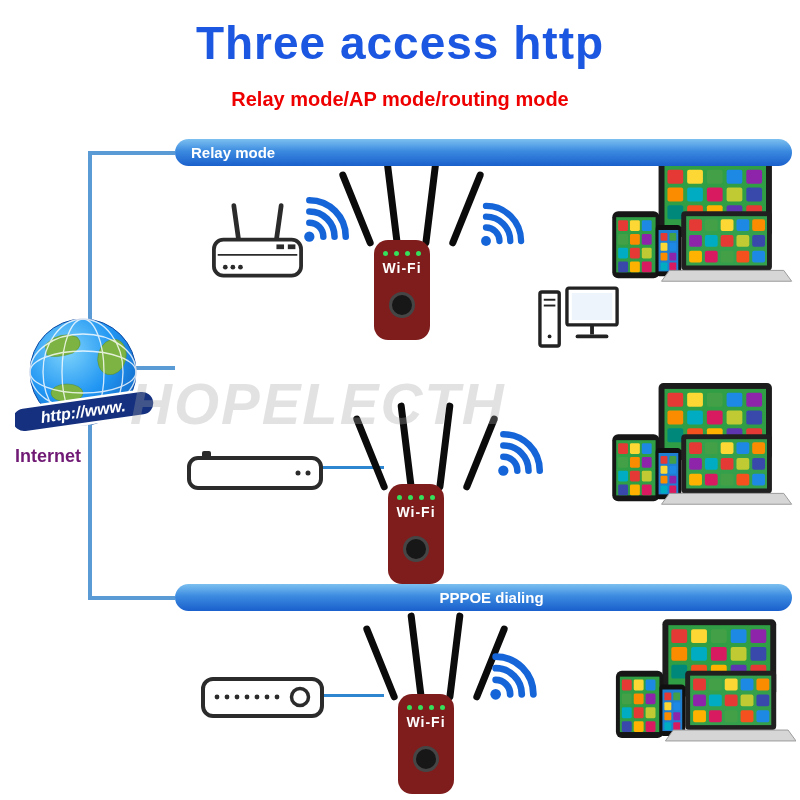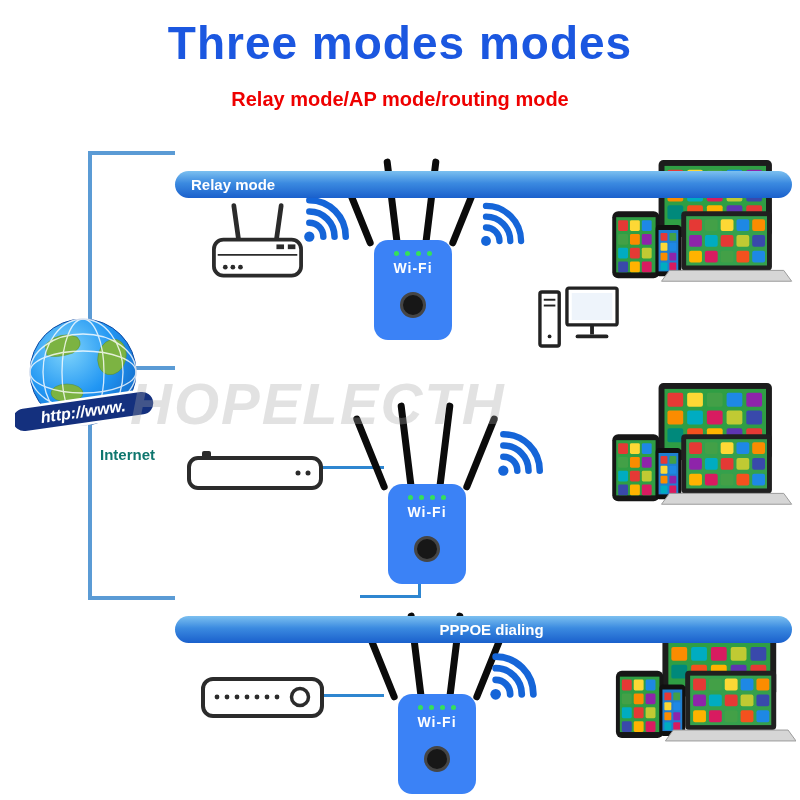--- a/index.html
+++ b/index.html
@@ -13,45 +13,45 @@
   .subtitle{left:0;right:0;top:88px;text-align:center;font-size:20px;font-weight:700;color:#ee0000;}
 
   
   .watermark{left:130px;top:370px;font-size:58px;font-weight:800;font-style:italic;
              color:rgba(165,165,165,0.32);letter-spacing:2px;z-index:6;pointer-events:none;white-space:nowrap;}
 
   
   .mode-bar{left:175px;width:617px;height:27px;border-radius:14px;z-index:4;
             background:linear-gradient(180deg,#7cc0f0 0%,#3b8ae0 45%,#1a60cc 100%);
             color:#fff;font-size:15px;font-weight:700;line-height:27px;padding-left:16px;
-            box-sizing:border-box;margin-top:32px;}
+            box-sizing:border-box;}
   #bar1{top:139px;} #bar2{top:354px;} #bar3{top:584px;text-align:center;}
 
   
   .spine,.branch,.wire{background:#5b9bd5;z-index:1;}
   .spine{left:88px;top:151px;width:4px;height:449px;}
   .branch{height:4px;}
   #br1{left:88px;top:151px;width:87px;}
   #br2{left:88px;top:366px;width:87px;}
   #br3{left:88px;top:596px;width:87px;}
   .wire{background:#2e86d0;z-index:2;}
 
   
   #globe{left:15px;top:315px;width:140px;height:130px;z-index:3;}
-  .internet-label{left:15px;top:446px;width:140px;text-align:right;font-size:15px;
-                  font-weight:700;color:#0f766e;z-index:3;}
+  .internet-label{left:15px;top:446px;width:140px;text-align:left;font-size:18px;
+                  font-weight:700;color:#701a75;z-index:3;}
 
   
   .repeater{width:110px;height:185px;z-index:3;}
   .ant{position:absolute;width:7px;border-radius:4px;background:#0b0b0b;transform-origin:50% 100%;}
   .ant.a1{left:10px;top:8px;height:80px;transform:rotate(-22deg);}
   .ant.a2{left:36px;top:0;height:88px;transform:rotate(-7deg);}
   .ant.a3{left:64px;top:0;height:88px;transform:rotate(7deg);}
   .ant.a4{left:90px;top:8px;height:80px;transform:rotate(22deg);}
-  .rep-body{position:absolute;top:82px;left:16px;width:78px;height:100px;background:#3b82f6;
+  .rep-body{position:absolute;top:82px;left:16px;width:56px;height:100px;background:#7f1d1d;
             border-radius:14px;display:flex;flex-direction:column;align-items:center;}
   .leds{display:flex;gap:6px;margin-top:11px;}
   .led{width:5px;height:5px;border-radius:50%;background:#35e05a;}
   .wifi-label{color:#fff;font-weight:700;font-size:14px;letter-spacing:1px;margin-top:4px;}
   .wps-btn{width:20px;height:20px;border:3px solid #454545;border-radius:50%;
            background:#171717;margin-top:16px;}
   #rep1{left:358px;top:158px;} #rep2{left:372px;top:402px;} #rep3{left:382px;top:612px;}
 
   .icon{z-index:3;}
 </style>
@@ -172,21 +172,21 @@
       <rect x="102" y="92" width="13" height="12" rx="2" fill="#d81b60"></rect>
       <rect x="118" y="92" width="13" height="12" rx="2" fill="#43a047"></rect>
       <rect x="134" y="92" width="13" height="12" rx="2" fill="#f4511e"></rect>
       <rect x="150" y="92" width="13" height="12" rx="2" fill="#1e88e5"></rect>
     <path d="M66 112 L182 112 L190 123 L58 123 Z" fill="#d6d6d6" stroke="#9a9a9a" stroke-width="1"></path>
   </symbol>
 </svg>
 
 <div id="canvas">
 
-  <div class="abs title">Three modes modes</div>
+  <div class="abs title">Three access http</div>
   <div class="abs subtitle">Relay mode/AP mode/routing mode</div>
   <div class="abs watermark">HOPELECTH</div>
 
   <div class="abs spine"></div>
   <div class="abs branch" id="br1"></div>
   <div class="abs branch" id="br2"></div>
   <div class="abs branch" id="br3"></div>
 
   <div class="abs mode-bar" id="bar1">Relay mode</div>
   <div class="abs mode-bar" id="bar3">PPPOE dialing</div>

